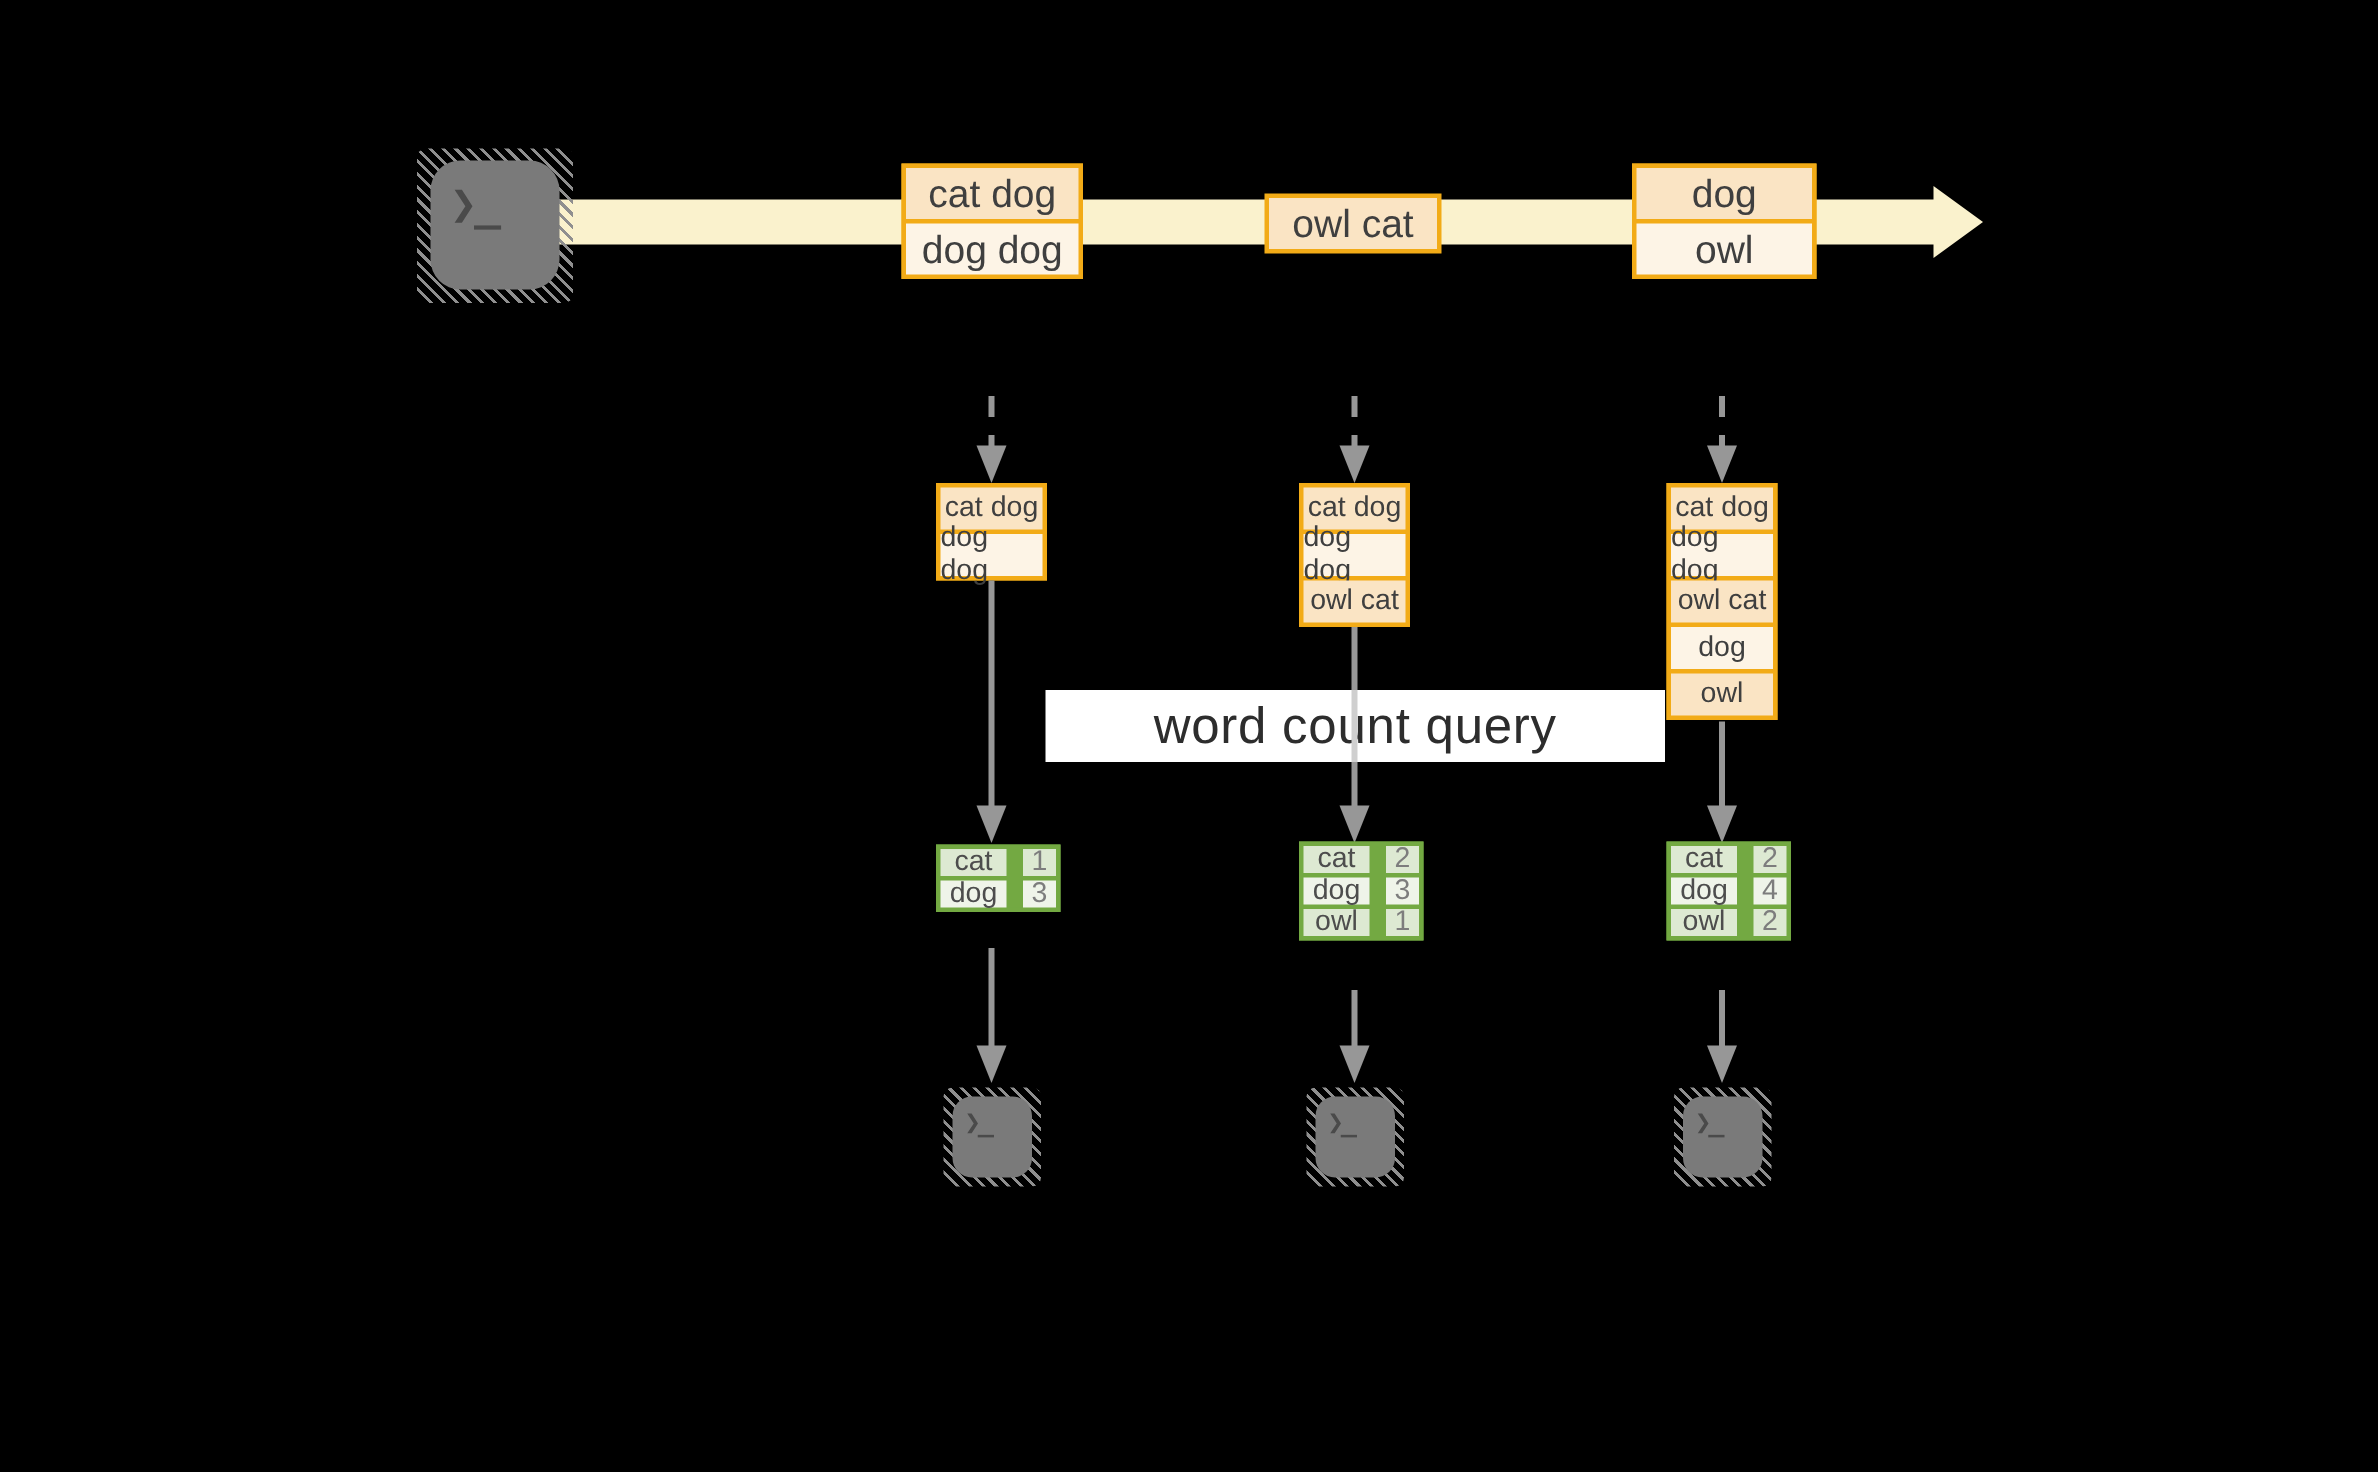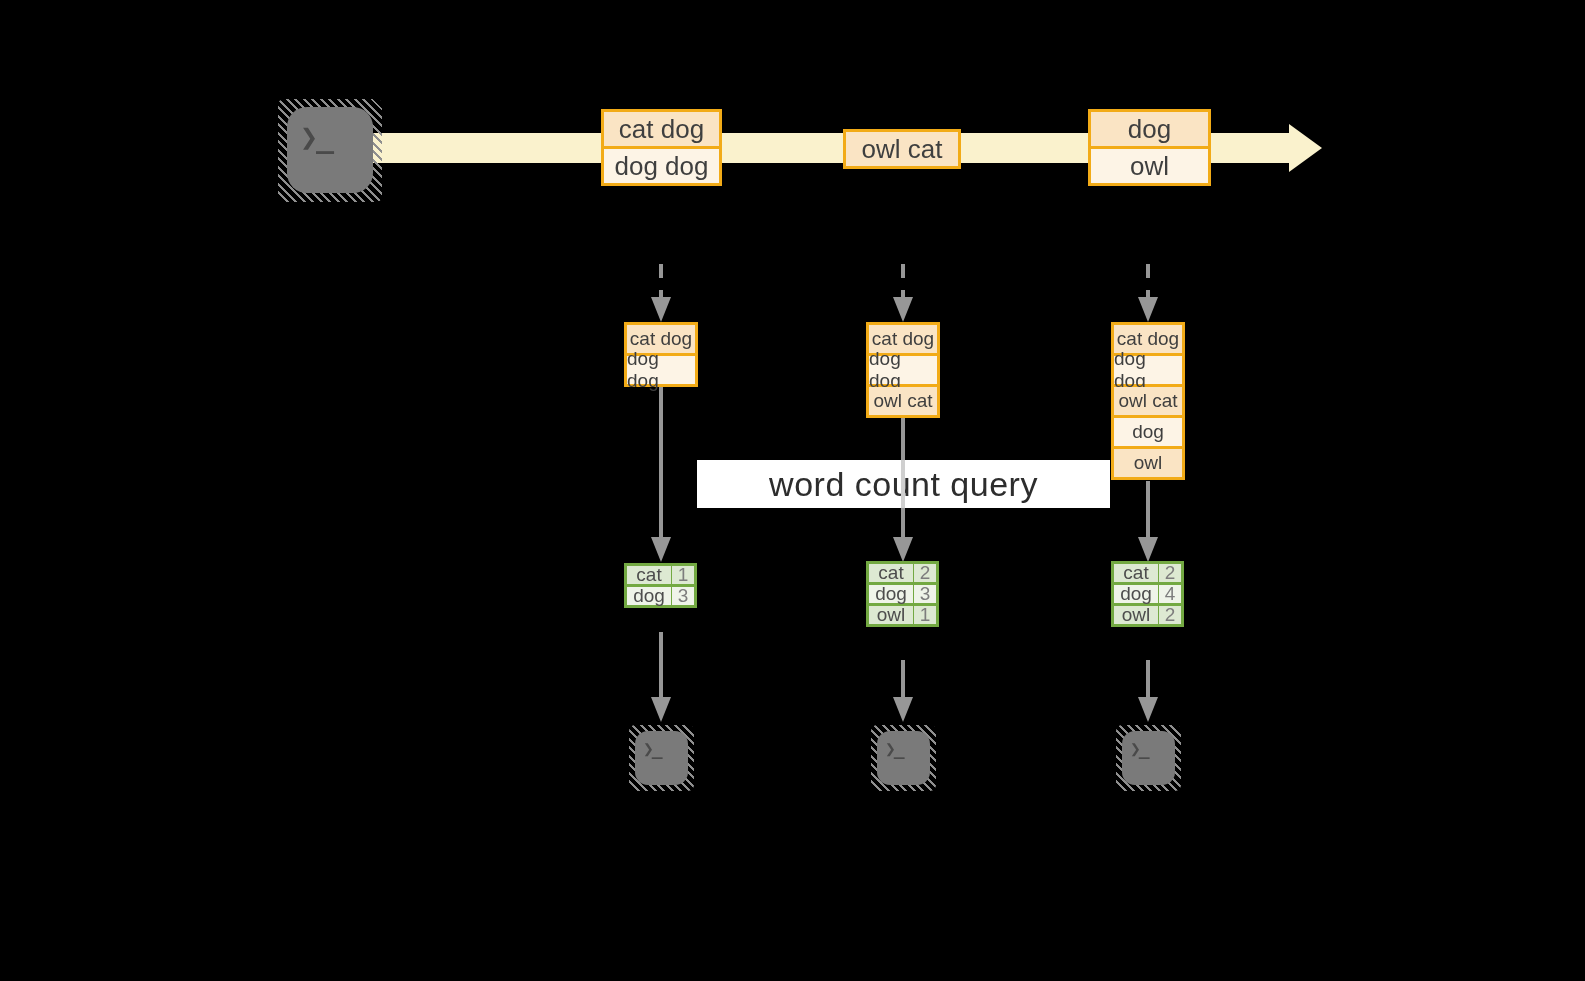--- a/index.html
+++ b/index.html
@@ -16,21 +16,21 @@
   
   .obox{border:3px solid #f2ab17;background:#f2ab17;display:flex;flex-direction:column;gap:3px;}
   .ocell{display:flex;align-items:center;justify-content:center;color:#3f3f3f;}
   .ocell.big{font-size:26px;height:34px;}
   .ocell.sm{font-size:19px;height:28px;}
   .peach{background:#fae4c4;}
   .cream{background:#fdf4e6;}
 
   
   .gtable{border:3px solid #73a942;background:#73a942;display:flex;flex-direction:column;gap:3px;}
-  .grow{display:flex;gap:1px;height:18px;}
+  .grow{display:flex;gap:11px;height:18px;}
   .gword{width:44px;display:flex;align-items:center;justify-content:center;font-size:19px;color:#4d4d4d;}
   .gnum{width:22px;display:flex;align-items:center;justify-content:center;font-size:19px;color:#7d7d7d;}
   .sage{background:#dde9d2;}
   .lightg{background:#eff4e9;}
 
   
   .vline{width:4px;background:#979797;}
   .dashline{width:4px;background:repeating-linear-gradient(180deg,#979797 0 14px,transparent 14px 26px);}
   .ahead{width:0;height:0;border-left:10px solid transparent;border-right:10px solid transparent;border-top:25px solid #979797;}
   .ghostline{width:4px;background:#cfcfcf;}

